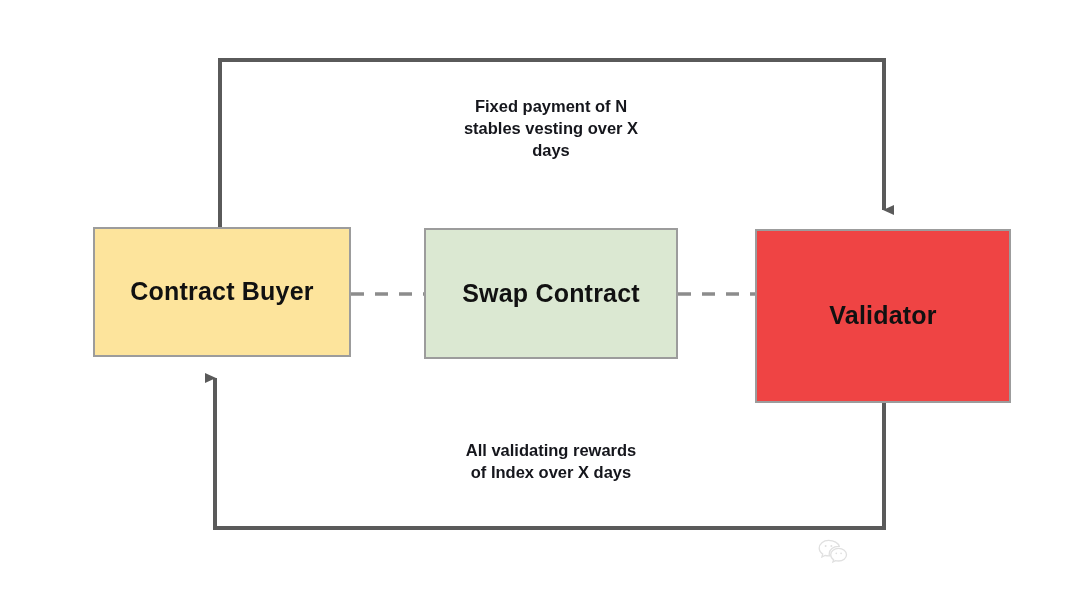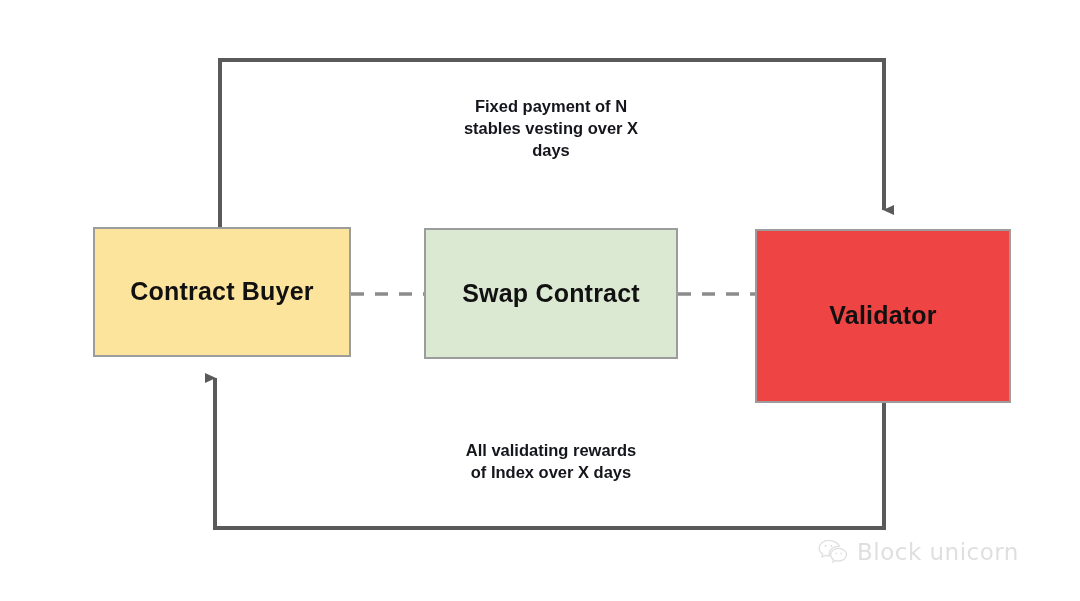--- a/index.html
+++ b/index.html
@@ -144,16 +144,15 @@
     <span style="display:inline-block;width:30px;height:26px;">
       <svg width="30" height="26" viewBox="0 0 30 26" xmlns="http://www.w3.org/2000/svg">
         <path d="M10.6 1.4 C5.3 1.4 1.2 4.9 1.2 9.1 c0 2.4 1.4 4.6 3.5 6 L3.9 18 l3.1 -1.6 c1.1 0.3 2.3 0.5 3.6 0.5 0.3 0 0.6 0 0.9 0 -0.2 -0.6 -0.3 -1.3 -0.3 -2 0 -4.2 4.1 -7.6 9.2 -7.6 0.3 0 0.6 0 0.9 0 C20.4 4 16 1.4 10.6 1.4 Z" fill="none" stroke="#e0e0e0" stroke-width="1.3"></path>
         <circle cx="7.6" cy="7" r="1" fill="#e0e0e0"></circle>
         <circle cx="13.4" cy="7" r="1" fill="#e0e0e0"></circle>
         <path d="M20.6 9.4 c-4.4 0 -7.9 2.9 -7.9 6.4 0 2 1.1 3.8 2.9 5 l-0.7 2.1 2.6 -1.3 c0.9 0.3 1.9 0.4 3.1 0.4 4.4 0 7.9 -2.9 7.9 -6.2 0 -3.5 -3.5 -6.4 -7.9 -6.4 Z" fill="none" stroke="#e0e0e0" stroke-width="1.3"></path>
         <circle cx="18.3" cy="14.3" r="0.85" fill="#e0e0e0"></circle>
         <circle cx="23.1" cy="14.3" r="0.85" fill="#e0e0e0"></circle>
       </svg>
     </span>
-    <span id="watermark-text">Block unicorn</span>
   </div>
 
 </div>
 
 </body></html>

